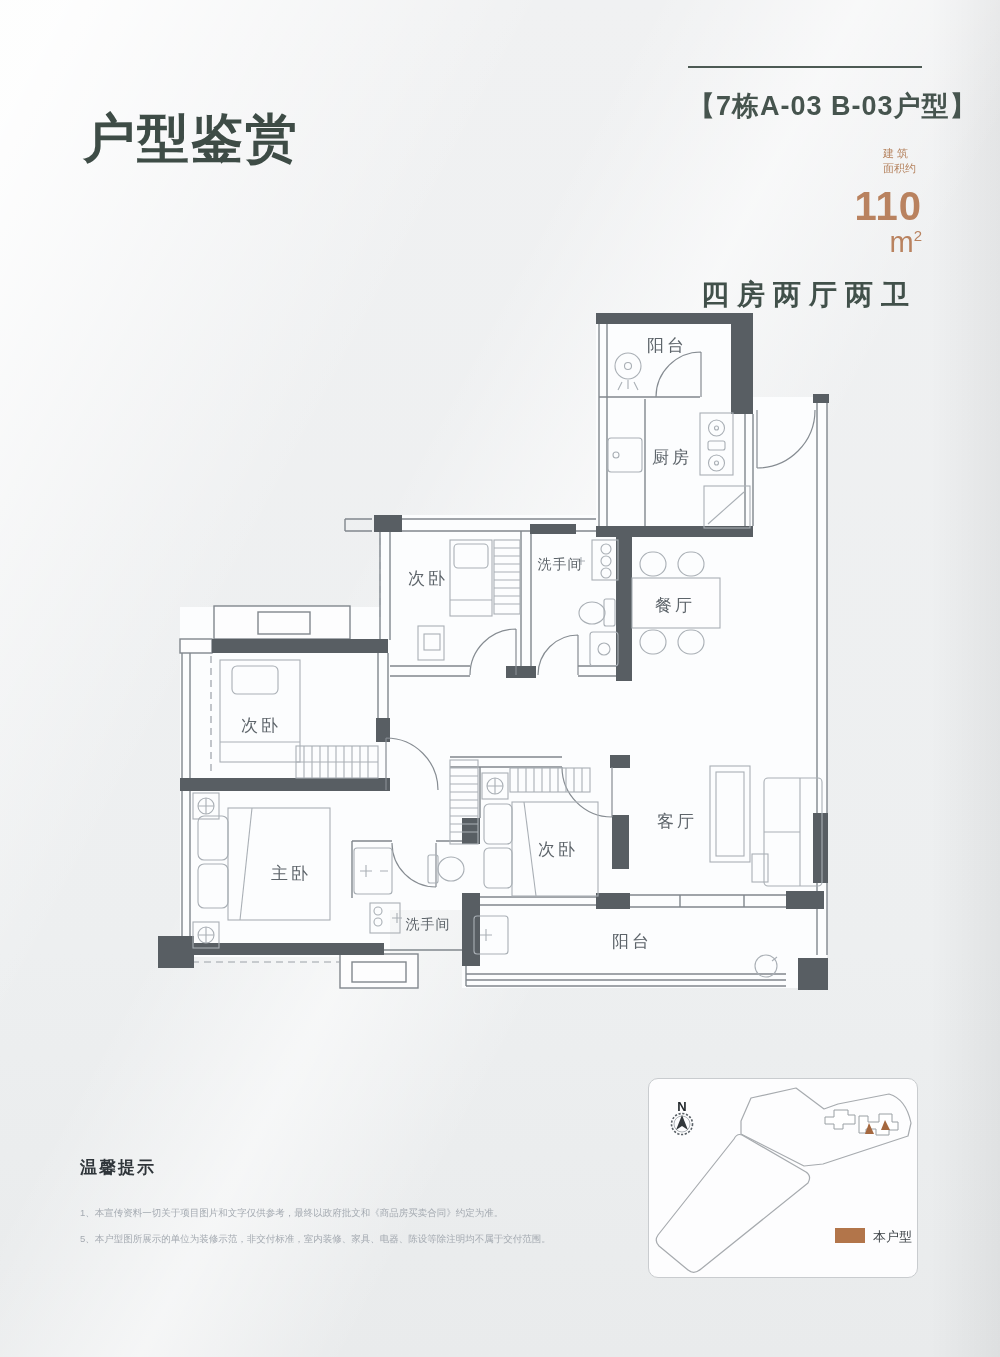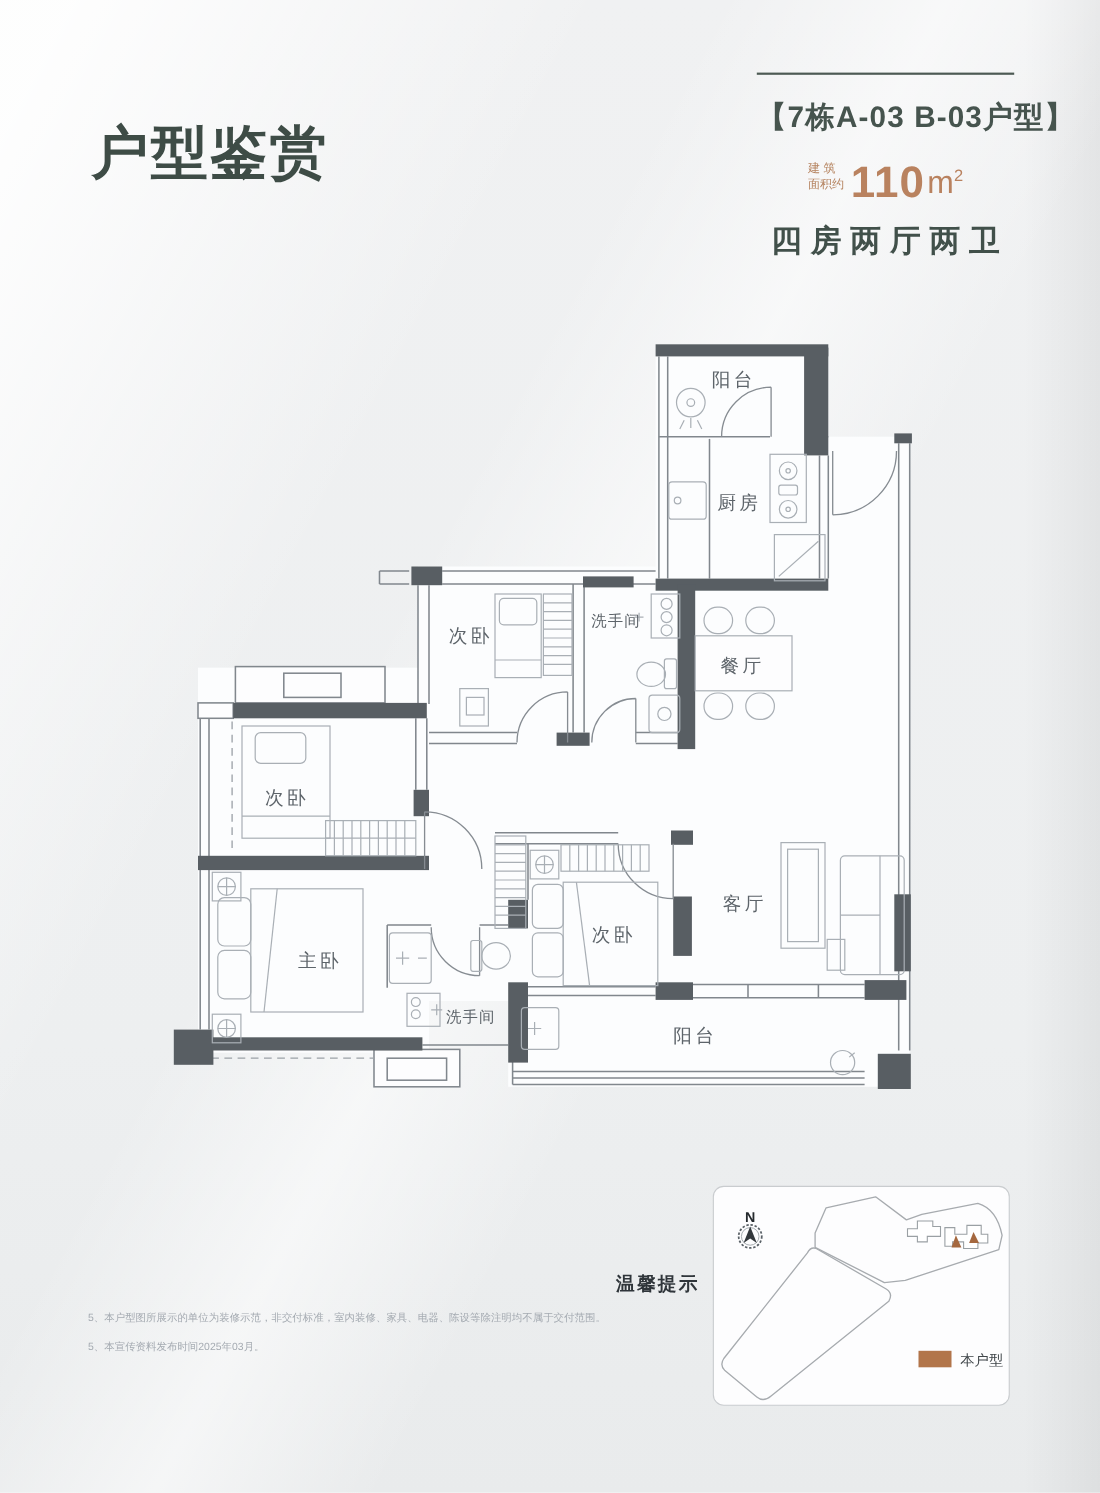--- a/index.html
+++ b/index.html
@@ -12,29 +12,29 @@
       linear-gradient(to right, rgba(0,0,0,0) 93%, rgba(0,0,0,.05) 100%),
       linear-gradient(to bottom, #f0f1f2 0%, #edeff0 70%, #e9ebec 100%);
   }
   .page-title{
     position:absolute;left:83px;top:104px;
     font-size:52px;font-weight:bold;color:#3e4c46;letter-spacing:2px;
   }
   .hdr{position:absolute;left:688px;top:66px;width:234px;text-align:center;}
   .hdr-line{height:2px;background:#4d5a54;margin-bottom:20px;}
   .unit-tag{font-size:27px;font-weight:bold;color:#46544e;letter-spacing:1px;white-space:nowrap;}
-  .area-row{margin-top:22px;display:flex;align-items:flex-end;justify-content:center;}
+  .area-row{margin-top:22px;display:flex;align-items:flex-end;justify-content:center;flex-direction:column;}
   .area-mini{font-size:11px;line-height:1.35;color:#b5835f;text-align:justify;margin:0 6px 10px 0;white-space:pre;}
   .area-num{font-size:40px;line-height:1;font-weight:bold;color:#b9825f;letter-spacing:1px;}
   .area-unit{font-size:29px;font-weight:normal;color:#b9825f;margin:0 0 3px 2px;}
   .area-unit sup{font-size:15px;}
   .layout-sum{margin-top:14px;font-size:28px;font-weight:bold;color:#41504a;letter-spacing:8px;white-space:nowrap;text-indent:8px;}
   .plan{position:absolute;left:140px;top:290px;width:730px;height:740px;}
   .tips{position:absolute;left:80px;top:1156px;width:556px;}
-  .tips-h{font-size:17px;font-weight:bold;color:#2f353a;letter-spacing:2px;margin-bottom:12px;text-align:right;}
+  .tips-h{font-size:17px;font-weight:bold;color:#2f353a;letter-spacing:2px;margin-bottom:26px;}
   .tips p{margin:0 0 9px 0;font-size:9.5px;line-height:1.75;color:#a4aab1;}
   .map{
     position:absolute;left:648px;top:1078px;width:270px;height:200px;
     background:#fdfdfe;border:1px solid #c9cccf;border-radius:10px;box-sizing:border-box;
   }
   .map svg{position:absolute;left:0;top:0;}
   svg text{font-family:"Liberation Sans","DejaVu Sans",sans-serif;}
 </style>
 </head>
 <body>
@@ -233,22 +233,22 @@
       <text x="291" y="879">主卧</text>
       <text x="428" y="929" font-size="14" letter-spacing="1">洗手间</text>
       <text x="558" y="855">次卧</text>
       <text x="677" y="827">客厅</text>
       <text x="632" y="947">阳台</text>
     </g>
   </svg>
 
   <div class="tips">
     <div class="tips-h">温馨提示</div>
+    <p>1、本宣传资料一切关于项目图片和文字仅供参考，最终以政府批文和《商品房买卖合同》约定为准。</p>
     <p>5、本户型图所展示的单位为装修示范，非交付标准，室内装修、家具、电器、陈设等除注明均不属于交付范围。</p>
-    <p>5、本宣传资料发布时间2025年03月。</p>
   </div>
 
   <div class="map">
     <svg width="270" height="200" viewBox="648 1078 270 200">
 
       <g stroke="#a7abaf" stroke-width="1.2" fill="none" stroke-linejoin="round">
         <path d="M740 1120 L750 1097 L795 1087 L823 1108 L837 1103 L888 1093 Q905 1098 910 1122 L907 1135 L822 1163 L803 1165 L740 1133 Z"></path>
         <path d="M741 1134 L805 1171 Q811 1175 807 1182 L700 1268 Q693 1274 687 1269 L658 1245 Q653 1240 657 1234 L733 1138 Q736 1132 741 1134 Z"></path>
       </g>
 

